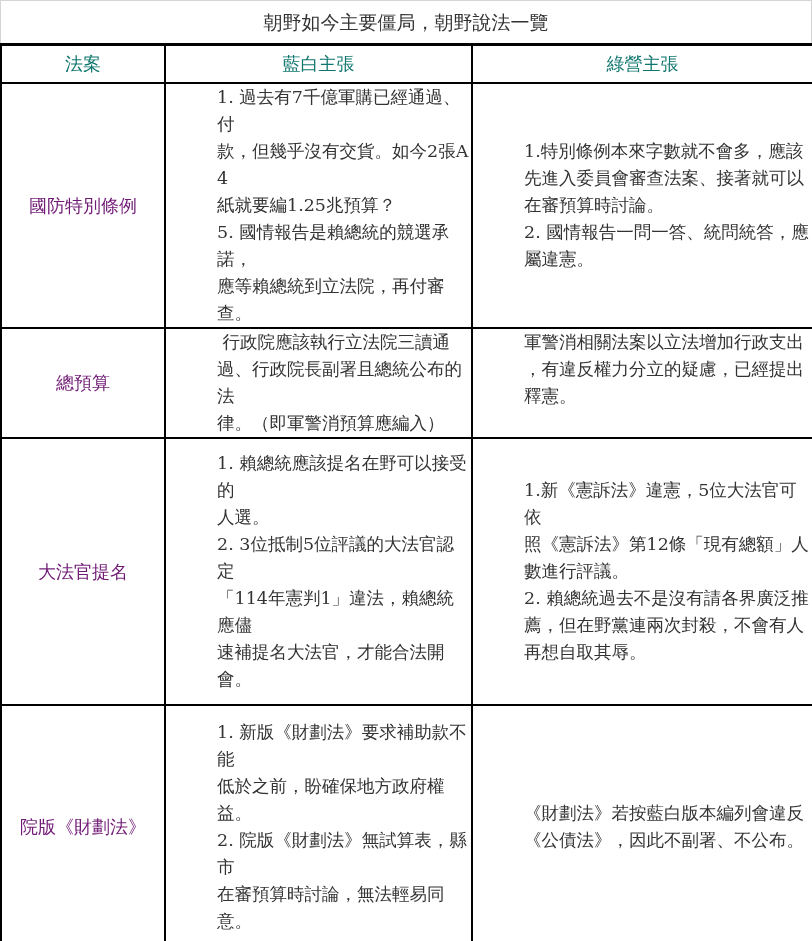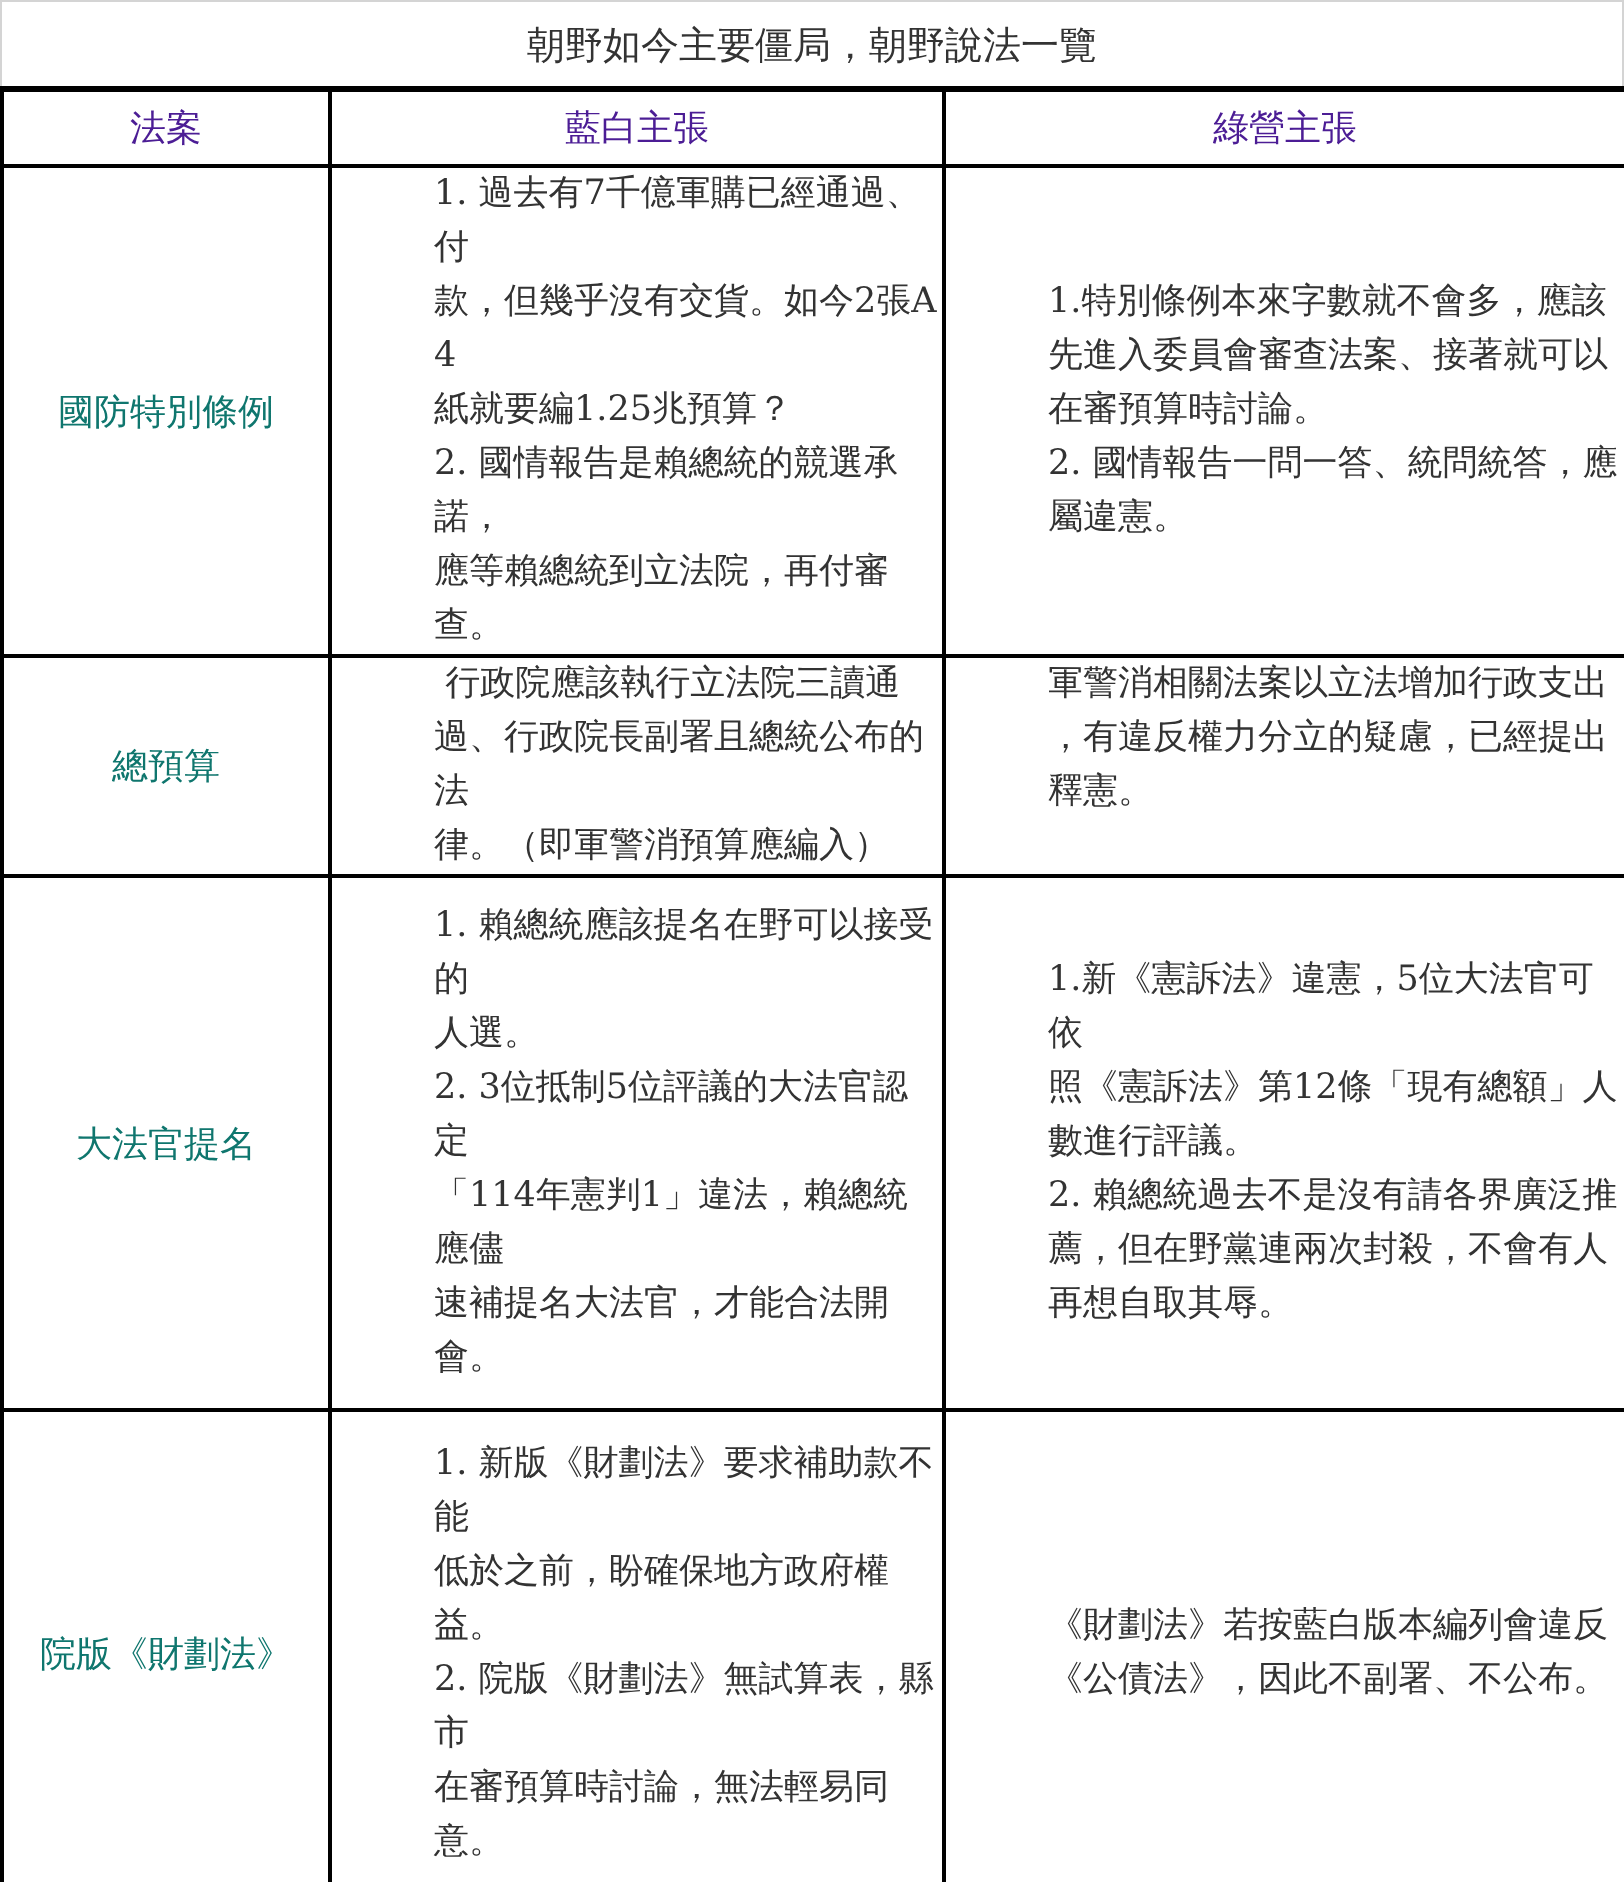--- a/index.html
+++ b/index.html
@@ -47,28 +47,28 @@
       border: 2px solid #000;
       padding: 0;
       vertical-align: middle;
     }
     table.main tr.header-row th {
       border-top: 3px solid #000;
       height: 36px;
       font-weight: normal;
       font-family: "DejaVu Sans", "Liberation Sans", sans-serif;
       font-size: 18px;
-      color: #4c1d95;
+      color: #0f766e;
       text-align: center;
     }
     .bill-cell {
       text-align: center;
       font-family: "DejaVu Sans", "Liberation Sans", sans-serif;
       font-size: 18px;
-      color: #0f766e;
+      color: #701a75;
     }
     .claim-cell {
       font-size: 17.5px;
       line-height: 27px;
       color: #333;
       padding: 0 2px 0 3px !important;
       text-align: left;
       word-break: break-all;
     }
     .claim-cell .line {
@@ -108,21 +108,21 @@
       <th>藍白主張</th>
       <th>綠營主張</th>
     </tr>
 
     <tr style="height:208px">
       <td class="bill-cell">國防特別條例</td>
       <td class="claim-cell">
         <span class="line">1. 過去有7千億軍購已經通過、付</span>
         <span class="line">款，但幾乎沒有交貨。如今2張A4</span>
         <span class="line">紙就要編1.25兆預算？</span>
-        <span class="line">2. 國情報告是賴總統的競選承諾，</span>
+        <span class="line">5. 國情報告是賴總統的競選承諾，</span>
         <span class="line">應等賴總統到立法院，再付審查。</span>
       </td>
       <td class="claim-cell">
         <span class="line">1.特別條例本來字數就不會多，應該</span>
         <span class="line">先進入委員會審查法案、接著就可以</span>
         <span class="line">在審預算時討論。</span>
         <span class="line">2. 國情報告一問一答、統問統答，應</span>
         <span class="line">屬違憲。</span>
       </td>
     </tr>

